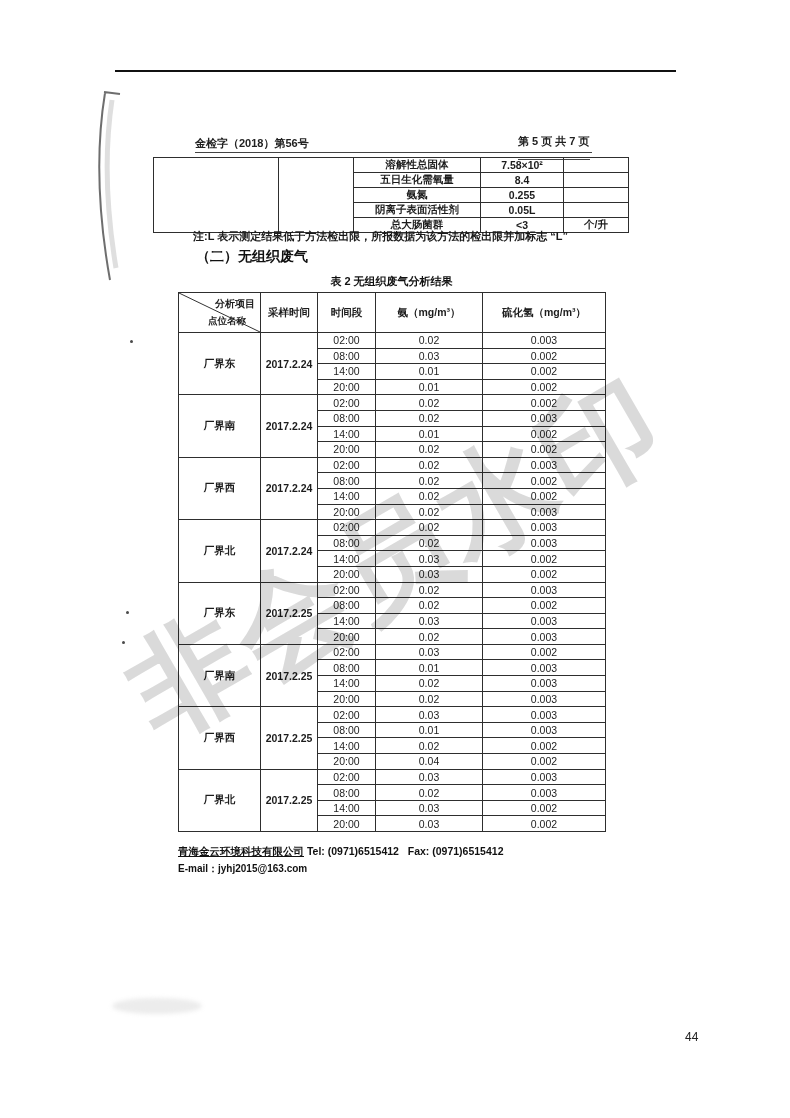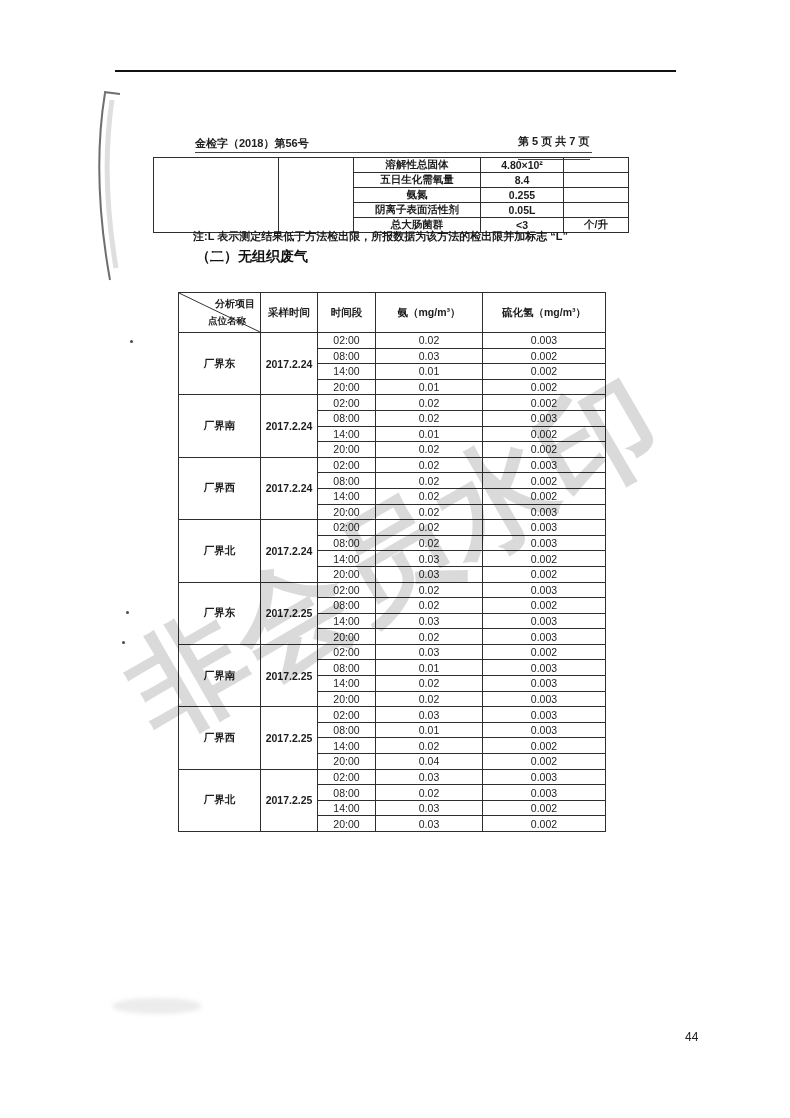--- a/index.html
+++ b/index.html
@@ -128,21 +128,21 @@
         <col style="width:75px">
         <col style="width:127px">
       <col style="width:83px">
         <col style="width:65px">
     </colgroup>
     <tbody>
         <tr>
           <td class="blank1" rowspan="5"></td>
           <td class="blank2" rowspan="5"></td>
           <td>溶解性总固体</td>
-          <td>4.80×10²</td>
+          <td>7.58×10²</td>
           <td></td>
         </tr>
         <tr>
           <td>五日生化需氧量</td>
           <td>8.4</td>
           <td></td>
         </tr>
         <tr>
           <td>氨氮</td>
           <td>0.255</td>
@@ -157,20 +157,21 @@
           <td>总大肠菌群</td>
           <td>&lt;3</td>
           <td>个/升</td>
         </tr>
       </tbody>
   </table>
 
   <div class="note-line">注:L 表示测定结果低于方法检出限，所报数据为该方法的检出限并加标志 “L”</div>
 
   <div class="section-heading">（二）无组织废气</div>
+  <div class="table2-title">表 2 无组织废气分析结果</div>
 
   <table class="gas-table">
     <colgroup>
       <col style="width:82px">
         <col style="width:57px">
         <col style="width:58px">
       <col style="width:107px">
         <col style="width:123px">
     </colgroup>
     <thead>
@@ -362,20 +363,30 @@
         </tr>
         <tr>
           <td>20:00</td>
           <td>0.03</td>
           <td>0.002</td>
         </tr>
       </tbody>
   </table>
 
   <div class="footer">
+    <div>
+      <span class="company">青海金云环境科技有限公司</span>
+      <span class="contact">Tel:</span>
+      <span class="contact">(0971)6515412</span>
+      &nbsp;&nbsp;<span class="contact">Fax:</span>
+      <span class="contact">(0971)6515412</span>
+    </div>
+    <div class="email-line">
+      <span>E-mail：</span><span>jyhj2015@163.com</span>
+    </div>
   </div>
 
   <div class="page-number">44</div>
 
   <div class="watermark">非会员水印</div>
 
   <svg class="scan-edge" width="40" height="200">
     <path d="M 14 4 L 30 6 M 15 5 C 6 60, 8 125, 20 192" fill="none" stroke="#555" stroke-width="2" opacity="0.85"></path>
     <path d="M 22 12 C 14 65, 16 120, 26 180" fill="none" stroke="#c9c9c9" stroke-width="5" opacity="0.6"></path>
   </svg>

